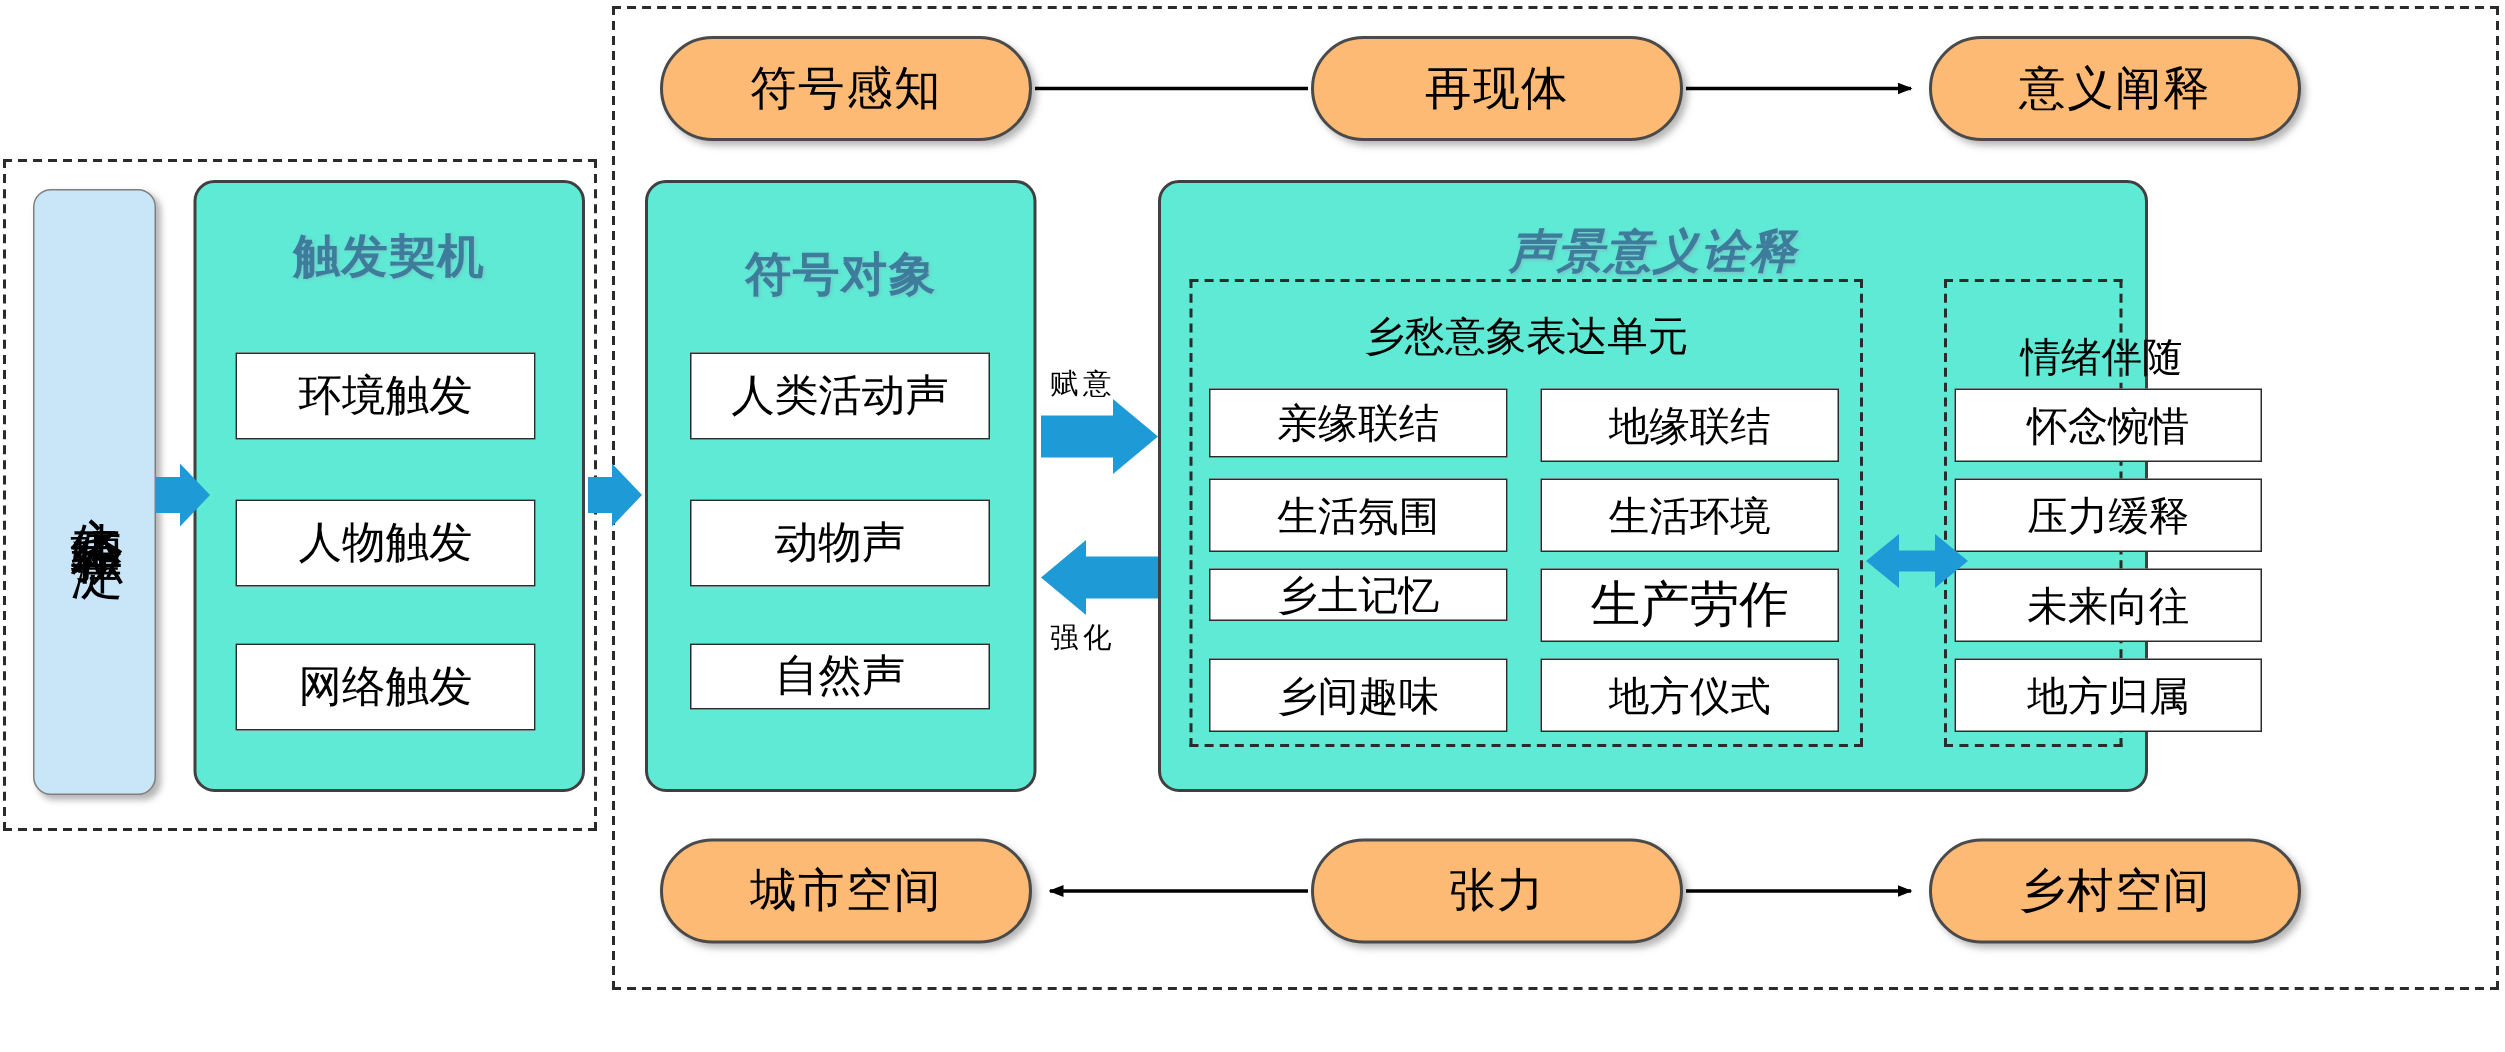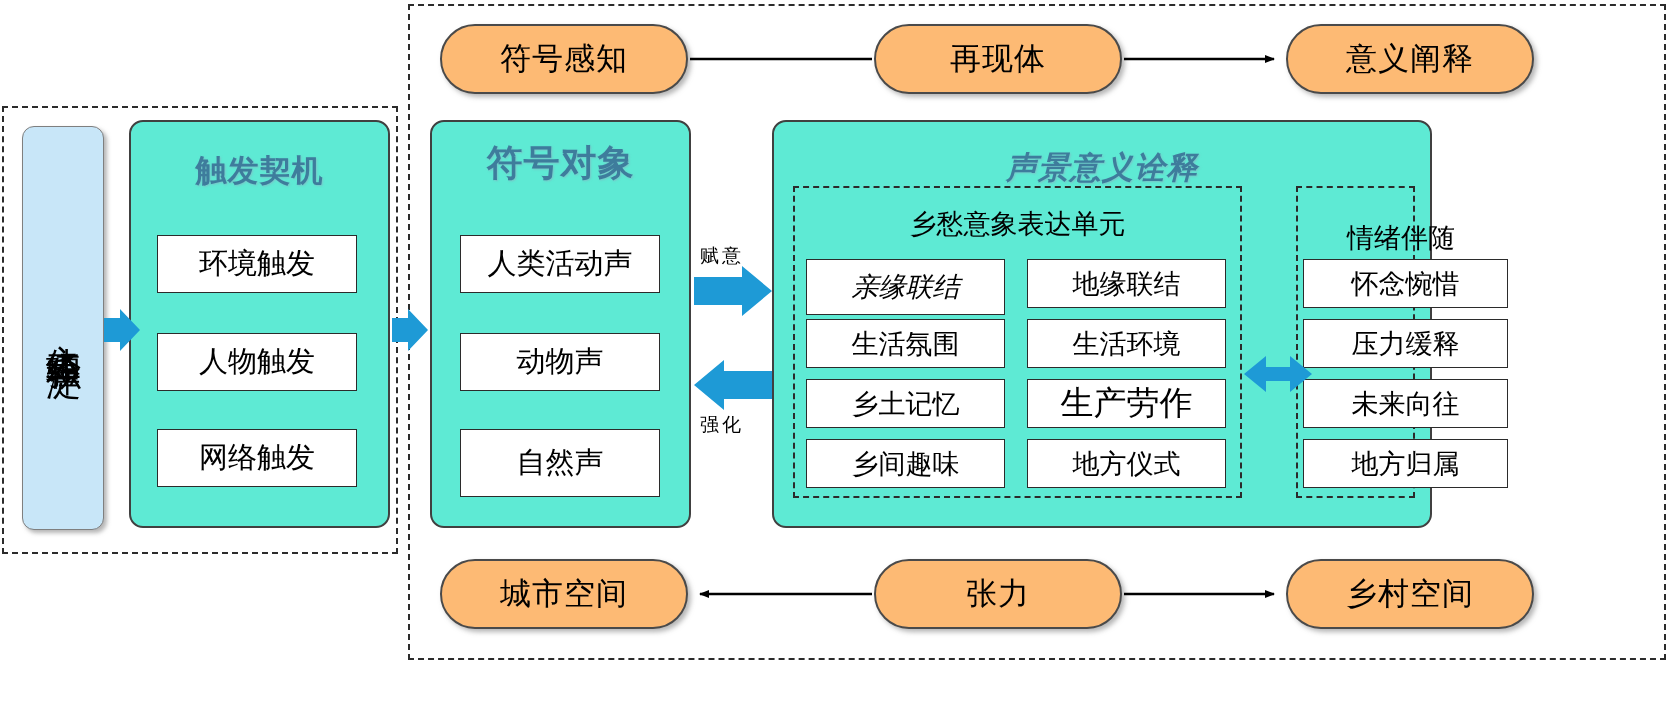--- a/index.html
+++ b/index.html
@@ -137,37 +137,37 @@
   </div>
 
   <div class="panel" style="left:129px; top:120px; width:261px; height:408px;">
     <div class="panel-title" style="top:28px; font-size:31px;">触发契机</div>
   </div>
   <div class="item-box" style="left:157px; top:235px; width:200px; height:58px; font-size:29px;">环境触发</div>
   <div class="item-box" style="left:157px; top:333px; width:200px; height:58px; font-size:29px;">人物触发</div>
   <div class="item-box" style="left:157px; top:429px; width:200px; height:58px; font-size:29px;">网络触发</div>
 
   <div class="panel" style="left:430px; top:120px; width:261px; height:408px;">
-    <div class="panel-title" style="top:17px; font-size:36px;">符号对象</div>
+    <div class="panel-title" style="top:40px; font-size:31px;">符号对象</div>
   </div>
   <div class="item-box" style="left:460px; top:235px; width:200px; height:58px; font-size:29px;">人类活动声</div>
   <div class="item-box" style="left:460px; top:333px; width:200px; height:58px; font-size:29px;">动物声</div>
-  <div class="item-box" style="left:460px; top:429px; width:200px; height:68px; font-size:29px;">自然声</div>
+  <div class="item-box" style="left:460px; top:429px; width:200px; height:44px; font-size:29px;">自然声</div>
 
   <div class="panel" style="left:772px; top:120px; width:660px; height:408px;font-style:italic;">
     <div class="panel-title" style="top:25px; font-size:31px;">声景意义诠释</div>
   </div>
 
   <div class="sub-dashed" style="left:793px; top:186px; width:449px; height:312px;">
     <div class="sub-title" style="top:18px;">乡愁意象表达单元</div>
   </div>
 
-  <div class="item-box" style="left:806px; top:259px; width:199px; height:56px; font-size:27px;font-style:italic;">亲缘联结</div>
+  <div class="item-box" style="left:806px; top:259px; width:199px; height:46px; font-size:27px;">亲缘联结</div>
   <div class="item-box" style="left:806px; top:319px; width:199px; height:49px; font-size:27px;">生活氛围</div>
-  <div class="item-box" style="left:806px; top:379px; width:199px; height:49px; font-size:27px;">乡土记忆</div>
+  <div class="item-box" style="left:806px; top:379px; width:199px; height:35px; font-size:27px;">乡土记忆</div>
   <div class="item-box" style="left:806px; top:439px; width:199px; height:49px; font-size:27px;">乡间趣味</div>
 
   <div class="item-box" style="left:1027px; top:259px; width:199px; height:49px; font-size:27px;">地缘联结</div>
   <div class="item-box" style="left:1027px; top:319px; width:199px; height:49px; font-size:27px;">生活环境</div>
   <div class="item-box" style="left:1027px; top:379px; width:199px; height:49px; font-size:33px;">生产劳作</div>
   <div class="item-box" style="left:1027px; top:439px; width:199px; height:49px; font-size:27px;">地方仪式</div>
 
   <div class="sub-dashed" style="left:1296px; top:186px; width:119px; height:312px;">
     <div class="sub-title" style="top:18px; left:-3px; right:-94px; text-align:center;margin-top:14px;">情绪伴随</div>
   </div>

